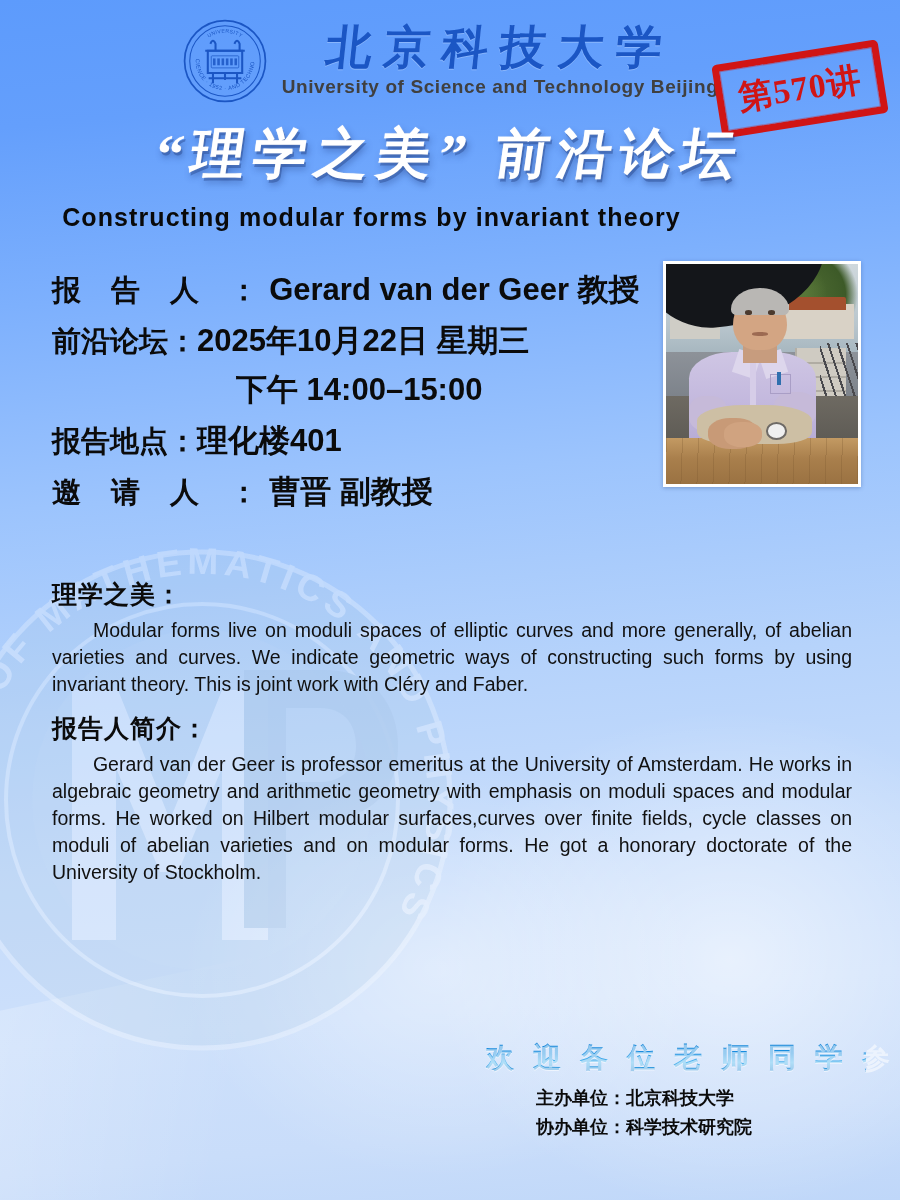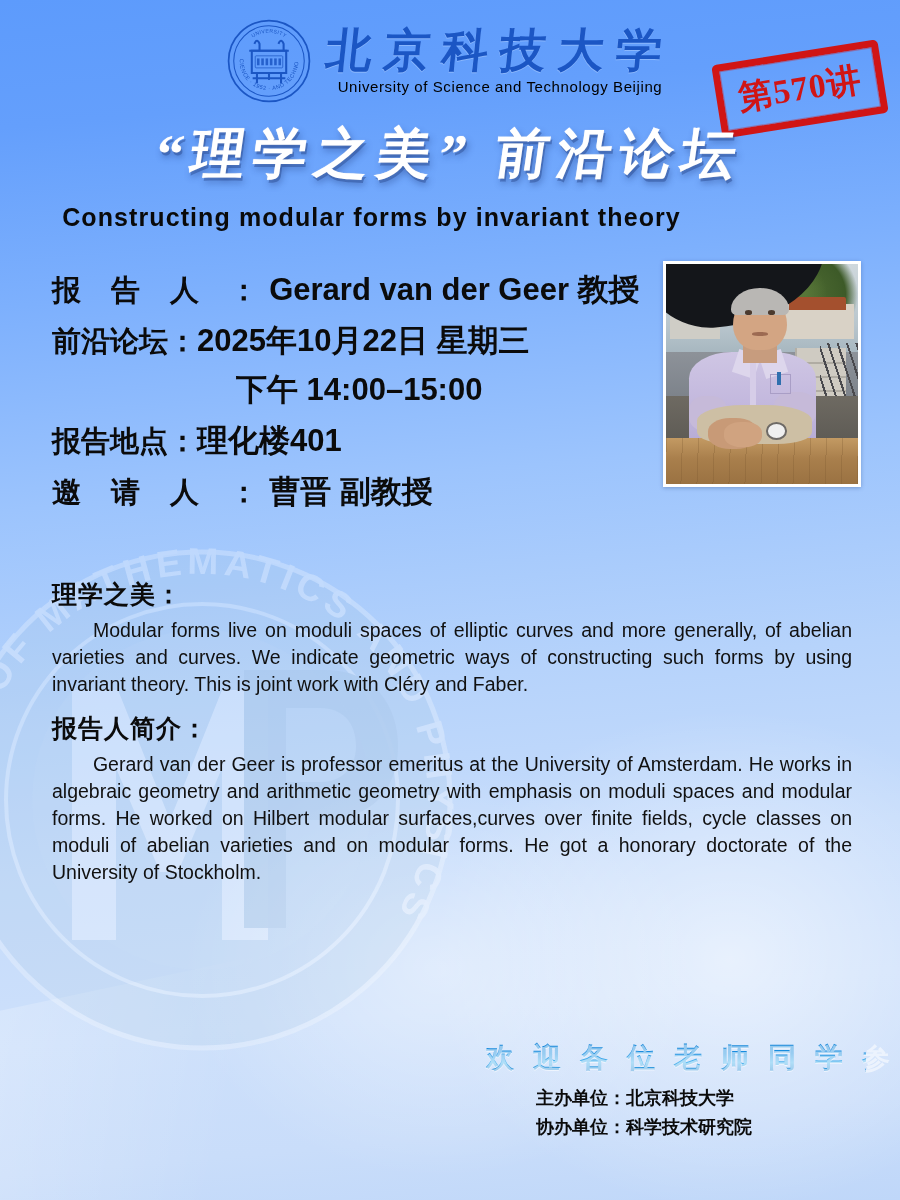--- a/index.html
+++ b/index.html
@@ -54,21 +54,21 @@
   .uni-names{display:flex;flex-direction:column;align-items:center;}
   .uni-cn{
     font-family:"Liberation Serif","DejaVu Serif",serif;
     font-size:46px;font-weight:700;color:#1b56c4;
     letter-spacing:12px;line-height:1.05;
     text-shadow:0 1px 0 rgba(255,255,255,.25);
     transform:skewX(-6deg);
     white-space:nowrap;
   }
   .uni-en{
-    font-size:15px;font-weight:400;color:#000000;
+    font-size:19px;font-weight:700;color:#404040;
     letter-spacing:.6px;margin-top:3px;white-space:nowrap;
   }
 
   
   .stamp{
     position:absolute;left:716px;top:52px;width:168px;height:74px;
     transform:rotate(-9deg);
   }
   .stamp-border{
     position:absolute;inset:0;

